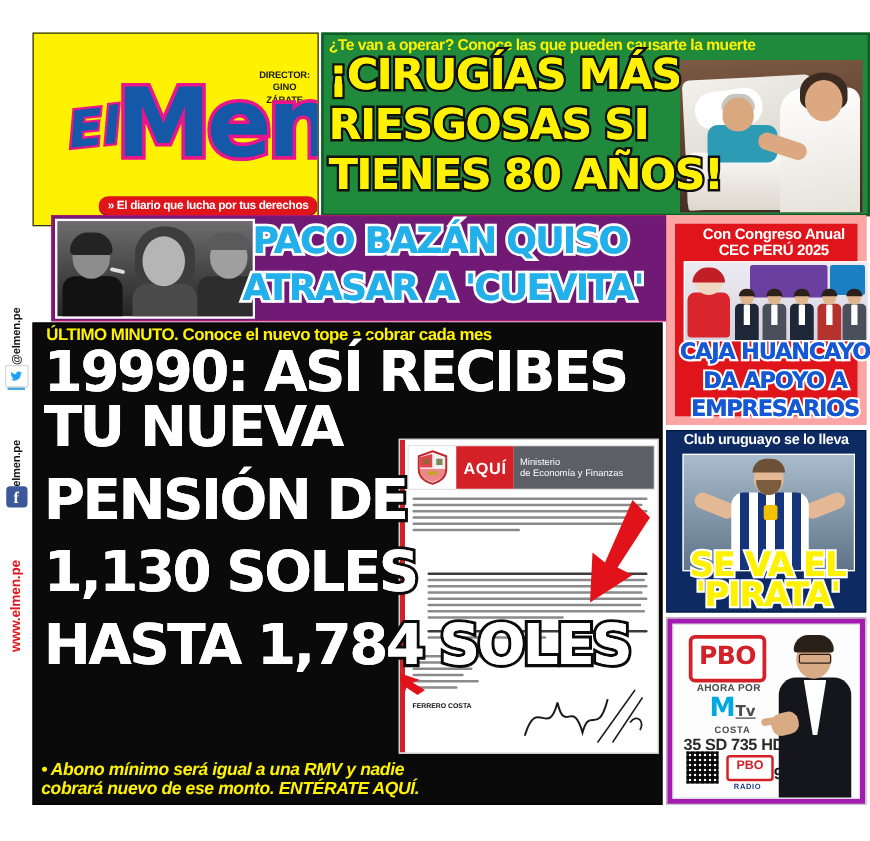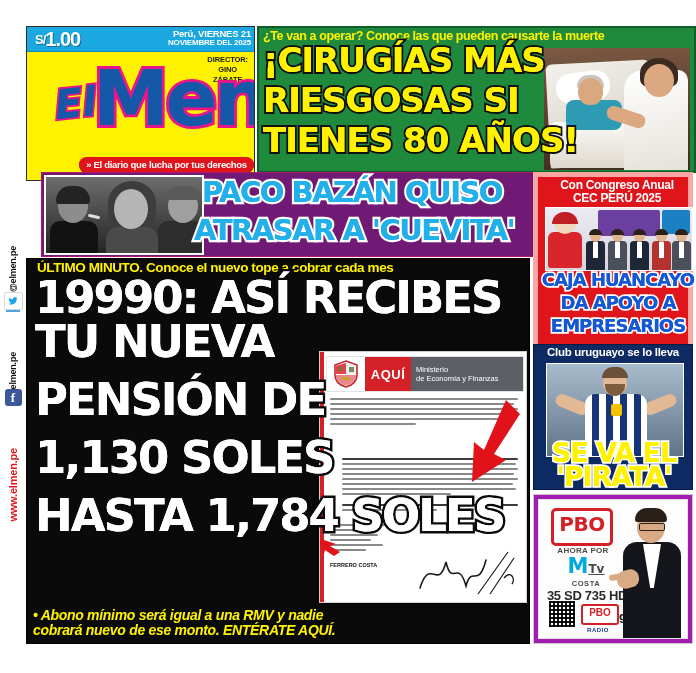--- a/index.html
+++ b/index.html
@@ -176,21 +176,21 @@
   .doc-para{position:absolute;color:#2a2a2a;}
   .doc-line{height:2px;background:#5d5d5d;opacity:.72;margin-bottom:3px;border-radius:1px;}
   .doc-line.b{background:#1a1a1a;opacity:.85;height:2.4px;}
   .doc-num{position:absolute;font-size:6px;font-weight:bold;color:#111;}
   #red-arrow{position:absolute;left:140px;top:46px;width:62px;height:86px;z-index:6;}
   #red-arrow-2{position:absolute;left:-4px;top:182px;width:26px;height:24px;z-index:6;}
   #signature{position:absolute;left:96px;top:196px;width:104px;height:50px;z-index:5;}
 
   
   .rcard{position:absolute;left:533px;width:160px;box-sizing:border-box;}
-  #caja-card{top:172px;height:192px;background:#e0141b;border:5px solid #fca5a5;}
+  #caja-card{top:172px;height:168px;background:#e0141b;border:7px solid #fca5a5;}
   #caja-kicker{position:absolute;left:2px;top:2px;width:154px;color:#ffffff;
     font-weight:bold;font-size:12px;line-height:1.06;text-align:center;letter-spacing:-0.3px;}
   #caja-photo{position:absolute;left:7px;top:30px;width:146px;height:62px;
     overflow:hidden;background:#e8e8ec;border:1px solid #fff;}
   .cj-wall{position:absolute;inset:0;background:linear-gradient(180deg,#eceaf2,#d7d4de);}
   .cj-banner{position:absolute;left:52px;top:2px;width:62px;height:26px;
     background:#6a3fa0;border-radius:2px;}
   .cj-banner2{position:absolute;left:116px;top:2px;width:28px;height:24px;
     background:#1b7fc4;border-radius:2px;}
   .cj-doll{position:absolute;left:2px;top:6px;width:34px;height:54px;}
@@ -315,29 +315,20 @@
       <span class="fb-badge">f</span>
     </div>
 
     <div class="rail-item rail-web" style="top:448px;">
       <span class="vtext">www.elmen.pe</span>
     </div>
   </div>
 
   <div class="abs" id="masthead">
 
-    <div id="price-bar">
-      <div id="price-text">
-        <span class="cur">S/</span><span>1.00</span>
-      </div>
-      <div id="date-block">
-        <div id="date-line1">Perú, VIERNES 21</div>
-        <div id="date-line2">NOVIEMBRE DEL 2025</div>
-      </div>
-    </div>
 
     <div id="director-block">
       <div>DIRECTOR:</div>
       <div>GINO</div>
       <div>ZÁRATE</div>
     </div>
 
     <div id="logo-wrap">
       <div id="logo-men">Men</div>
       <div id="logo-men-top">Men</div>

